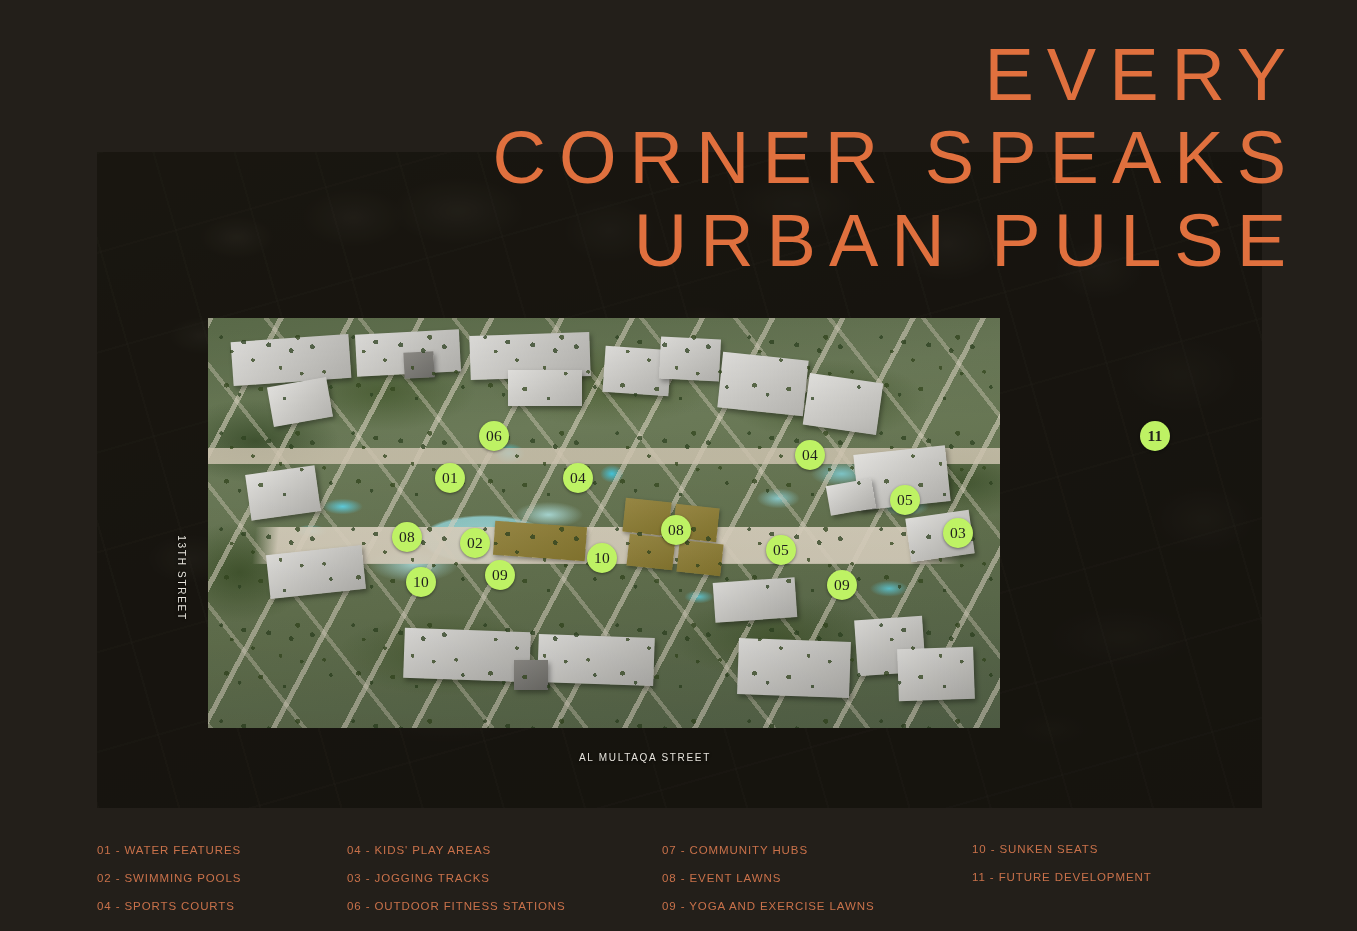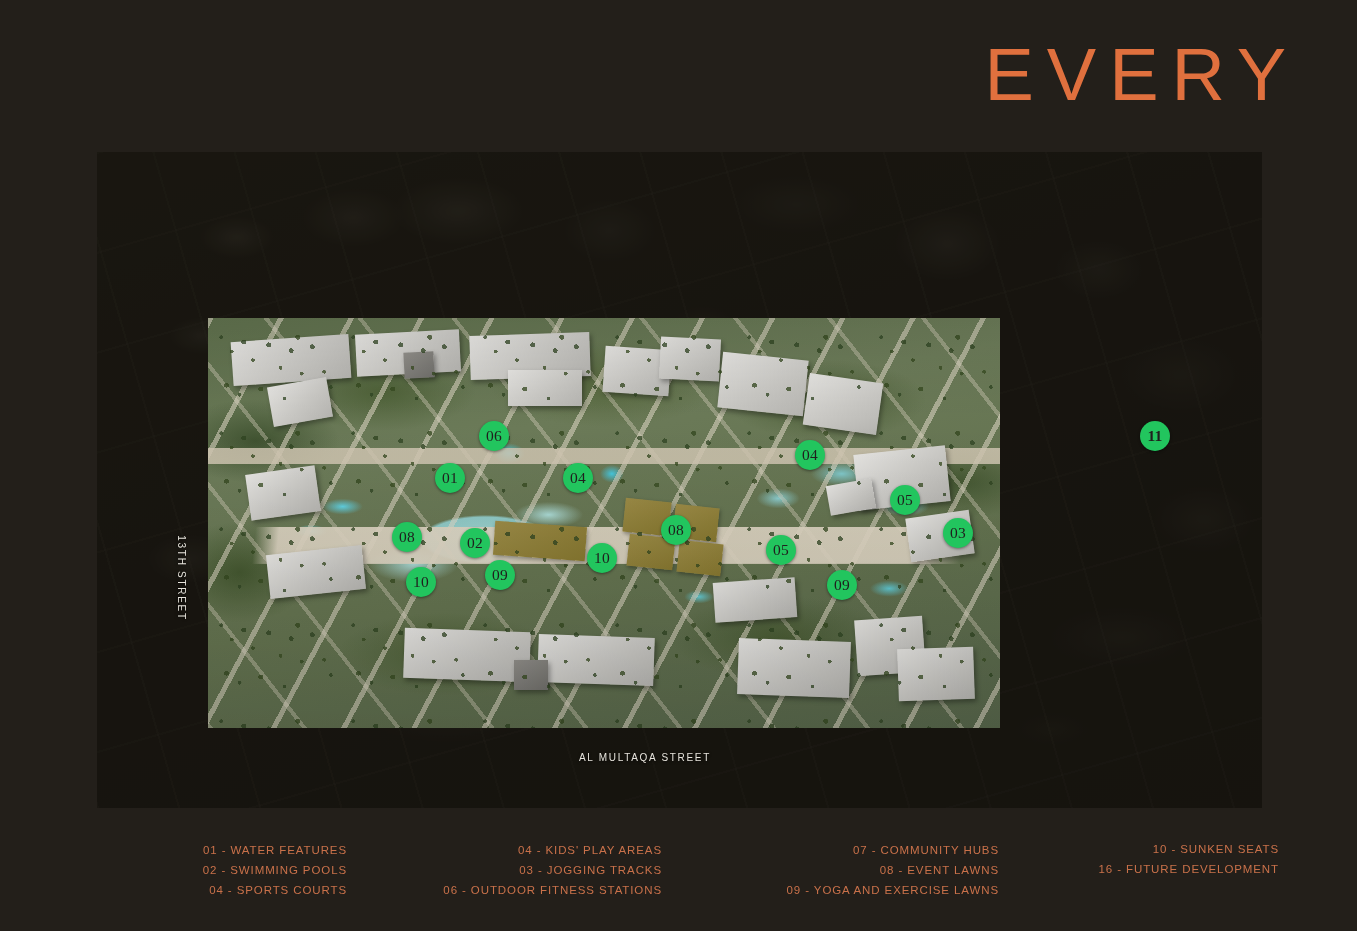--- a/index.html
+++ b/index.html
@@ -169,21 +169,21 @@
   }
   .plan-shade {
     background: linear-gradient(180deg, rgba(0,0,0,.06), rgba(0,0,0,0) 25%, rgba(0,0,0,.10));
   }
 
   
   .marker {
     position: absolute;
     width: 30px; height: 30px;
     border-radius: 50%;
-    background: #22c55e;
+    background: #bef264;
     color: #20201e;
     display: flex;
     align-items: center;
     justify-content: center;
     font-family: "Liberation Serif", serif;
     font-size: 15.5px;
     letter-spacing: .2px;
     line-height: 1;
     box-shadow: 0 1px 3px rgba(0,0,0,.45);
     transform: translate(-50%, -50%);
@@ -233,26 +233,25 @@
     left: 0; right: 0;
     top: 840px;
     height: 70px;
     padding: 0 58px 0 97px;
     display: flex;
     gap: 0;
   }
   .legend-col {
     display: flex;
     flex-direction: column;
-    gap: 8px;
-    align-items: flex-end;
+    gap: 16px;
   }
   .legend-col.c1 { width: 250px; padding-top: 4px; }
   .legend-col.c2 { width: 315px; padding-top: 4px; }
-  .legend-col.c3 { width: 310px; padding-top: 4px; margin-left: 27px; }
+  .legend-col.c3 { width: 310px; padding-top: 4px; }
   .legend-col.c4 { width: 280px; padding-top: 3px; }
   .legend-item {
     color: #c9714a;
     font-size: 11.5px;
     letter-spacing: .9px;
     font-family: "Liberation Sans", sans-serif;
     white-space: nowrap;
   }
 </style>
 </head>
@@ -325,37 +324,39 @@
       <div class="marker" style="left: 602px; top: 558px;">10</div>
       <div class="marker" style="left: 781px; top: 550px;">05</div>
       <div class="marker" style="left: 421px; top: 582px;">10</div>
       <div class="marker" style="left: 500px; top: 575px;">09</div>
       <div class="marker" style="left: 842px; top: 585px;">09</div>
       <div class="marker" style="left: 1155px; top: 436px; font-weight: bold;">11</div>
     </div>
 
   <h1 id="headline">
     <span class="hl-line">EVERY</span>
+    <span class="hl-line">CORNER SPEAKS</span>
+    <span class="hl-line">URBAN PULSE</span>
   </h1>
 
   <div id="legend">
     <div class="legend-col c1">
       <div class="legend-item">01 - WATER FEATURES</div>
       <div class="legend-item">02 - SWIMMING POOLS</div>
       <div class="legend-item">04 - SPORTS COURTS</div>
     </div>
     <div class="legend-col c2">
       <div class="legend-item">04 - KIDS' PLAY AREAS</div>
       <div class="legend-item">03 - JOGGING TRACKS</div>
       <div class="legend-item">06 - OUTDOOR FITNESS STATIONS</div>
     </div>
     <div class="legend-col c3">
       <div class="legend-item">07 - COMMUNITY HUBS</div>
       <div class="legend-item">08 - EVENT LAWNS</div>
       <div class="legend-item">09 - YOGA AND EXERCISE LAWNS</div>
     </div>
     <div class="legend-col c4">
       <div class="legend-item">10 - SUNKEN SEATS</div>
-      <div class="legend-item">16 - FUTURE DEVELOPMENT</div>
+      <div class="legend-item">11 - FUTURE DEVELOPMENT</div>
     </div>
   </div>
 
 </div>
 
 </body></html>

